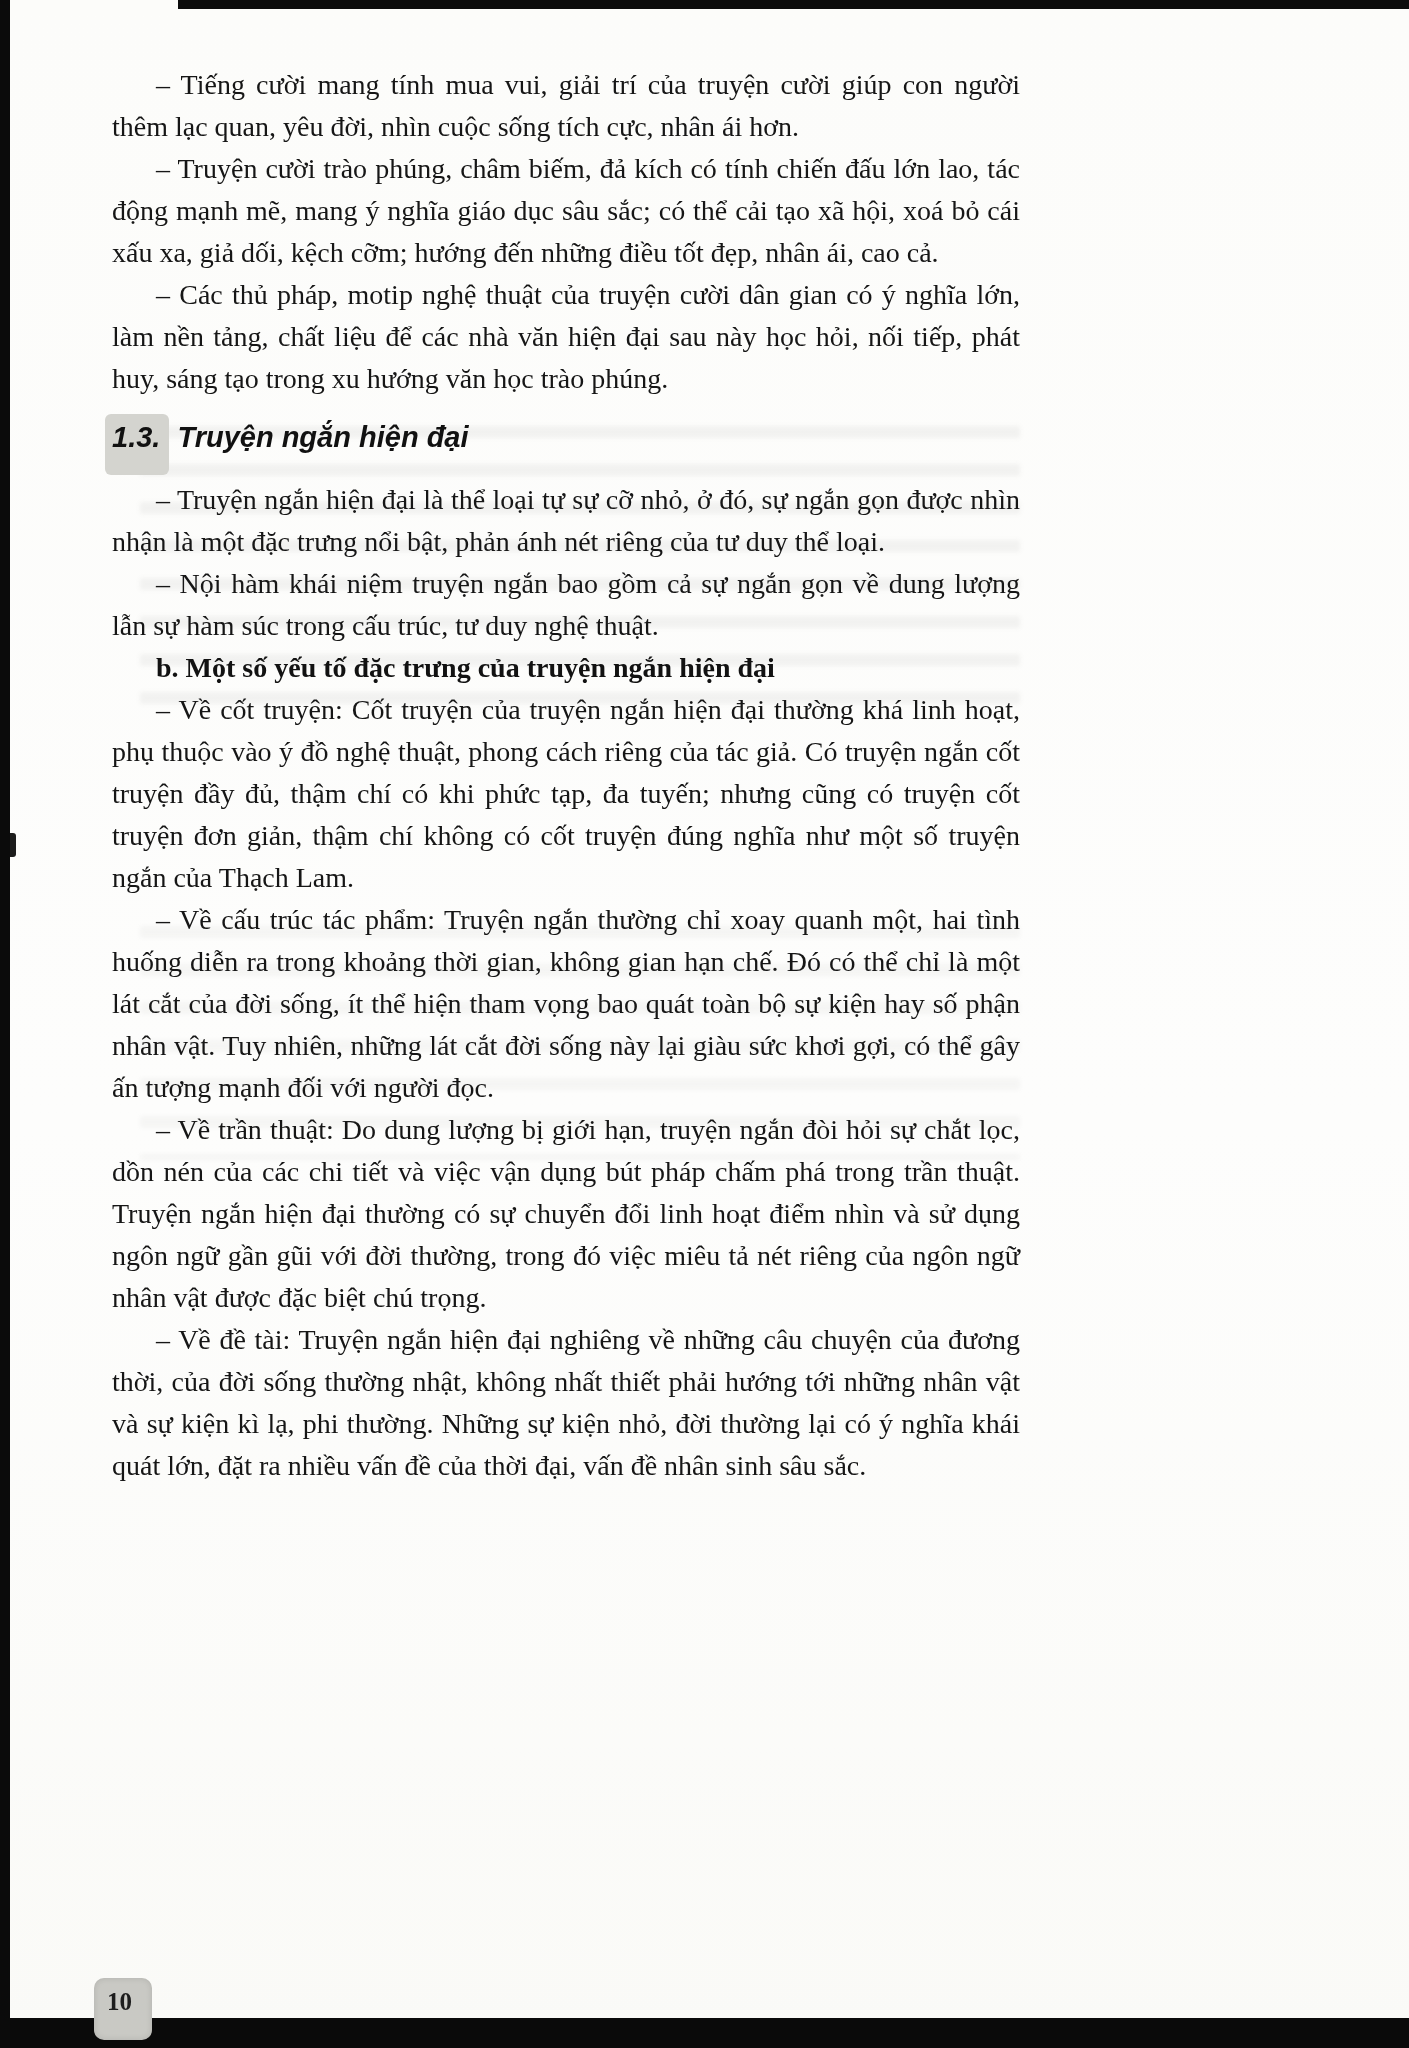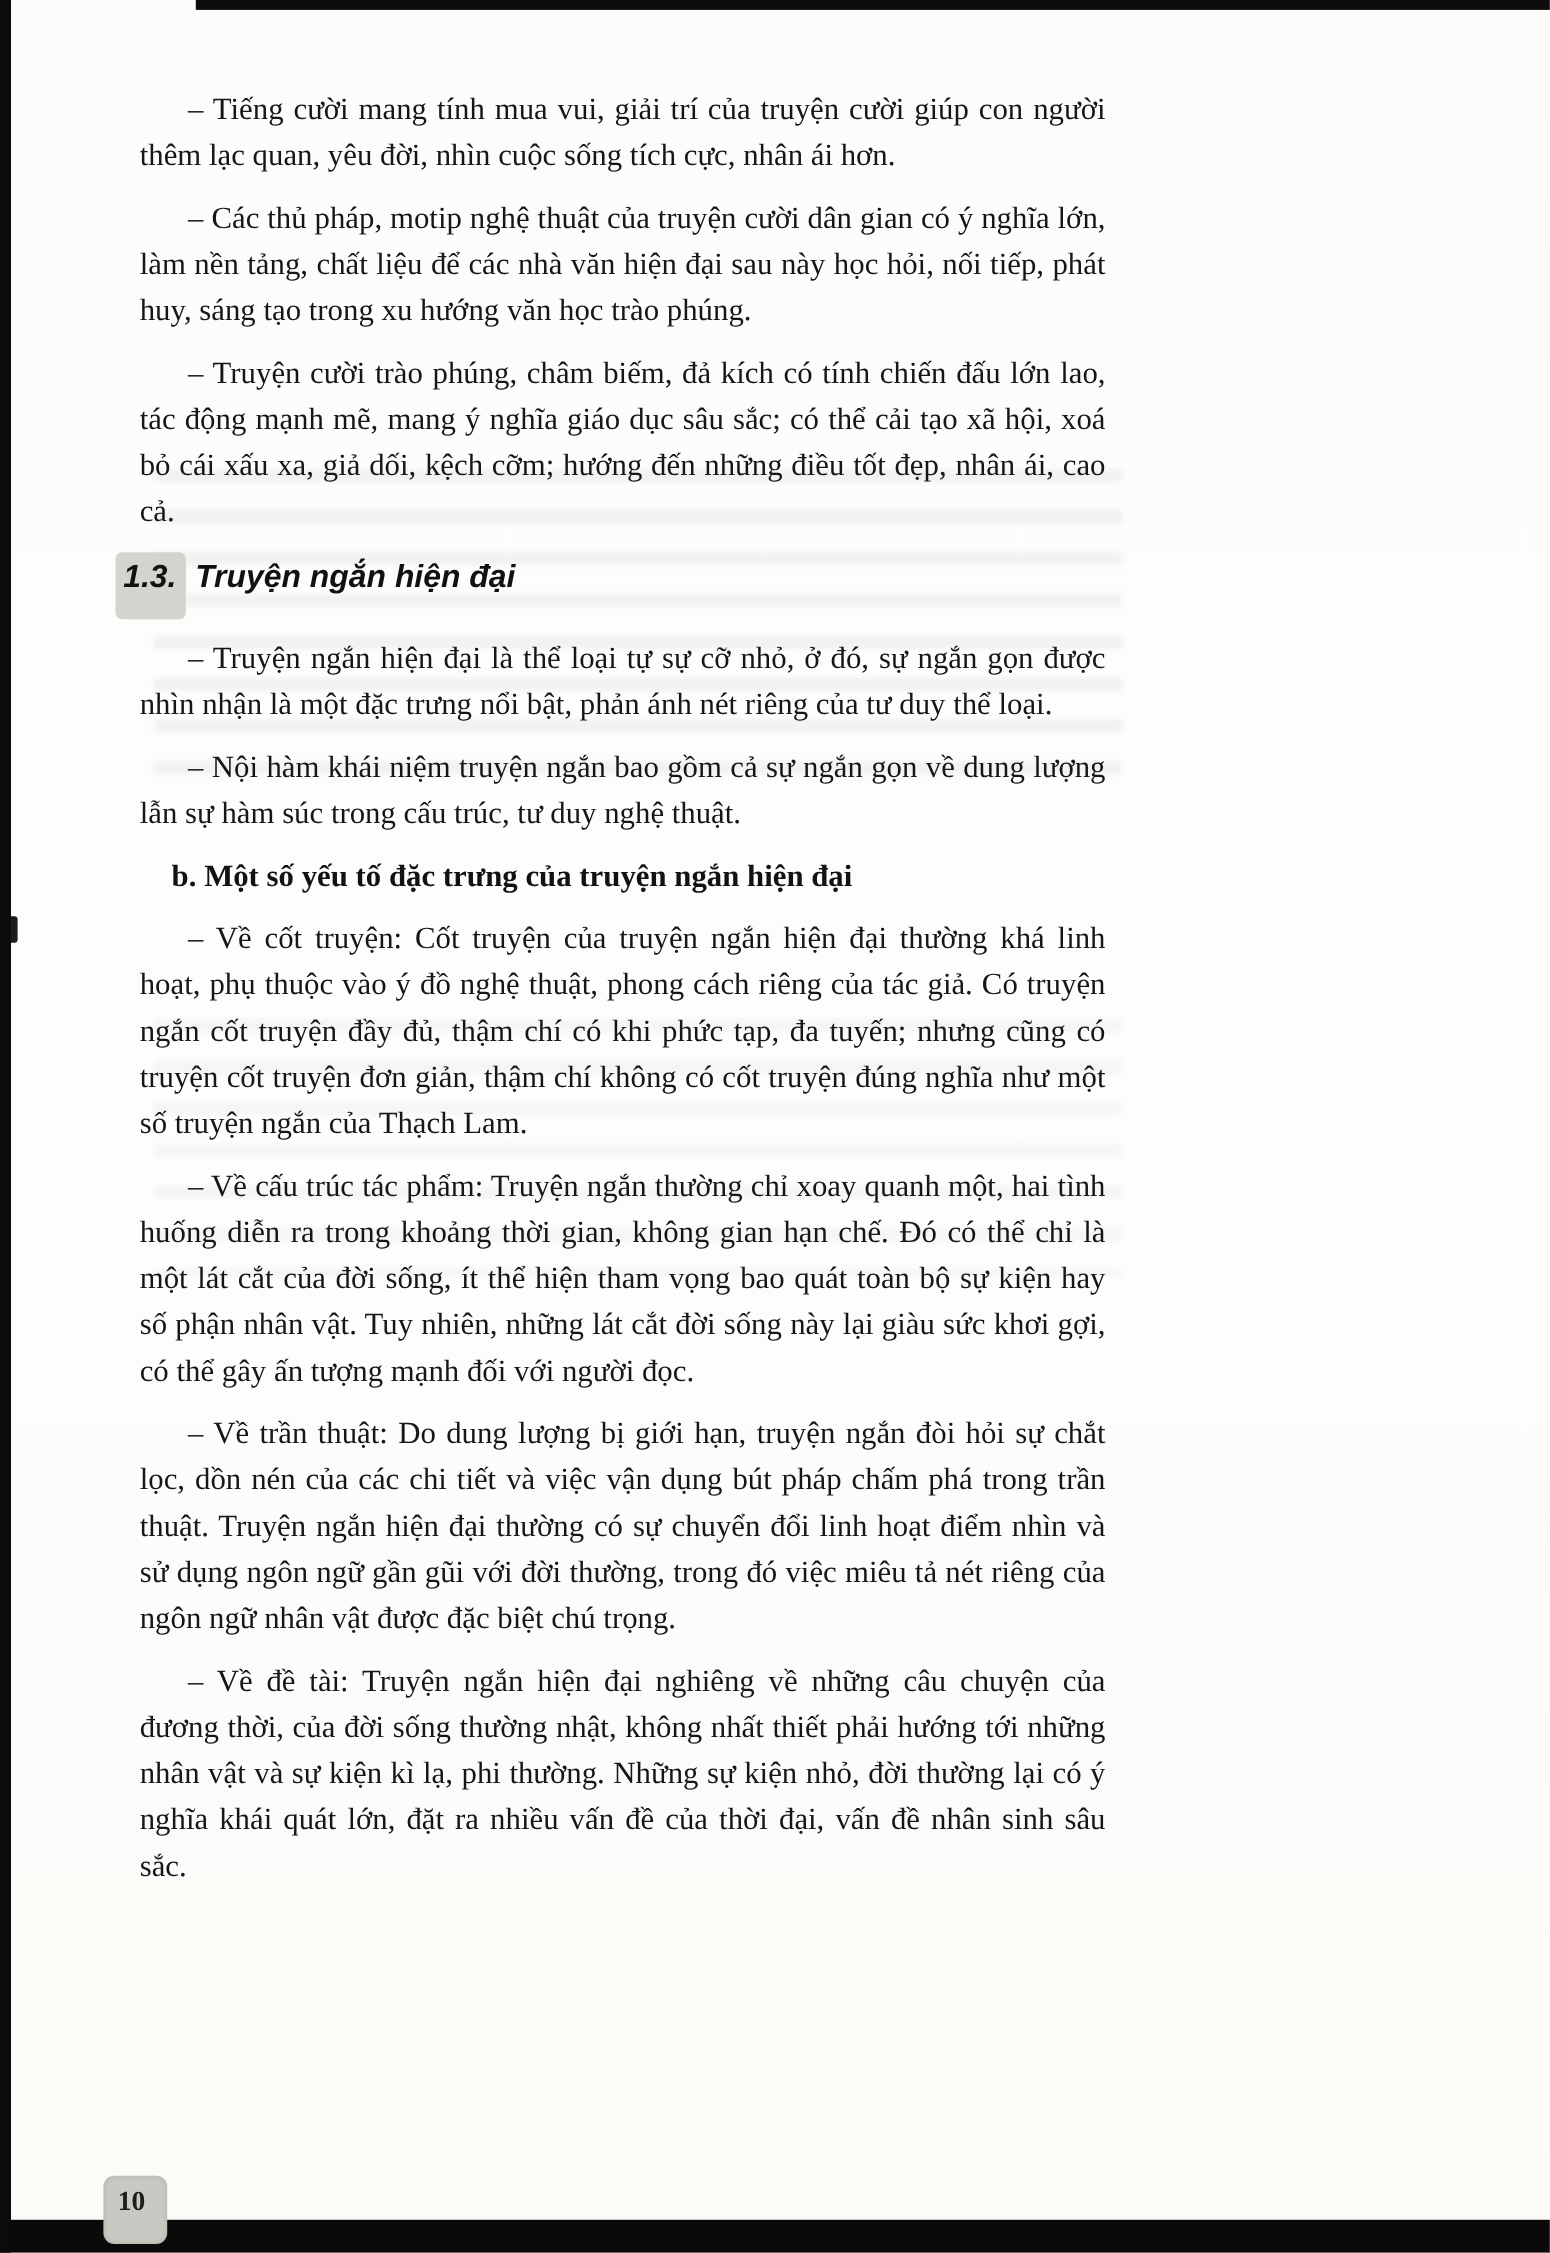--- a/index.html
+++ b/index.html
@@ -55,21 +55,21 @@
     left: 112px;
     top: 64px;
     width: 908px;
     color: #161616;
     font-size: 28px;
     line-height: 42px;
     text-align: justify;
     z-index: 1;
   }
   .para {
-    margin: 15px;
+    margin: 0;
     text-indent: 44px;
   }
   .section-heading {
     margin: 14px 0 4px 0;
     font-family: "Liberation Sans", sans-serif;
     font-size: 29px;
     font-weight: bold;
     font-style: italic;
     text-align: left;
     color: #111;
@@ -112,23 +112,23 @@
 <body>
 
 <div class="paper"></div>
 <div class="ghost ghost-1"></div>
 <div class="ghost ghost-2"></div>
 
 <main class="content">
 
   <p class="para">– Tiếng cười mang tính mua vui, giải trí của truyện cười giúp con người thêm lạc quan, yêu đời, nhìn cuộc sống tích cực, nhân ái hơn.</p>
 
+  <p class="para">– Truyện cười trào phúng, châm biếm, đả kích có tính chiến đấu lớn lao, tác động mạnh mẽ, mang ý nghĩa giáo dục sâu sắc; có thể cải tạo xã hội, xoá bỏ cái xấu xa, giả dối, kệch cỡm; hướng đến những điều tốt đẹp, nhân ái, cao cả.</p>
+
   <p class="para">– Các thủ pháp, motip nghệ thuật của truyện cười dân gian có ý nghĩa lớn, làm nền tảng, chất liệu để các nhà văn hiện đại sau này học hỏi, nối tiếp, phát huy, sáng tạo trong xu hướng văn học trào phúng.</p>
-
-  <p class="para">– Truyện cười trào phúng, châm biếm, đả kích có tính chiến đấu lớn lao, tác động mạnh mẽ, mang ý nghĩa giáo dục sâu sắc; có thể cải tạo xã hội, xoá bỏ cái xấu xa, giả dối, kệch cỡm; hướng đến những điều tốt đẹp, nhân ái, cao cả.</p>
 
   <h2 class="section-heading">
     <span class="section-num">1.3.</span>
     <span>Truyện ngắn hiện đại</span>
   </h2>
 
 
   <p class="para">– Truyện ngắn hiện đại là thể loại tự sự cỡ nhỏ, ở đó, sự ngắn gọn được nhìn nhận là một đặc trưng nổi bật, phản ánh nét riêng của tư duy thể loại.</p>
 
   <p class="para">– Nội hàm khái niệm truyện ngắn bao gồm cả sự ngắn gọn về dung lượng lẫn sự hàm súc trong cấu trúc, tư duy nghệ thuật.</p>

